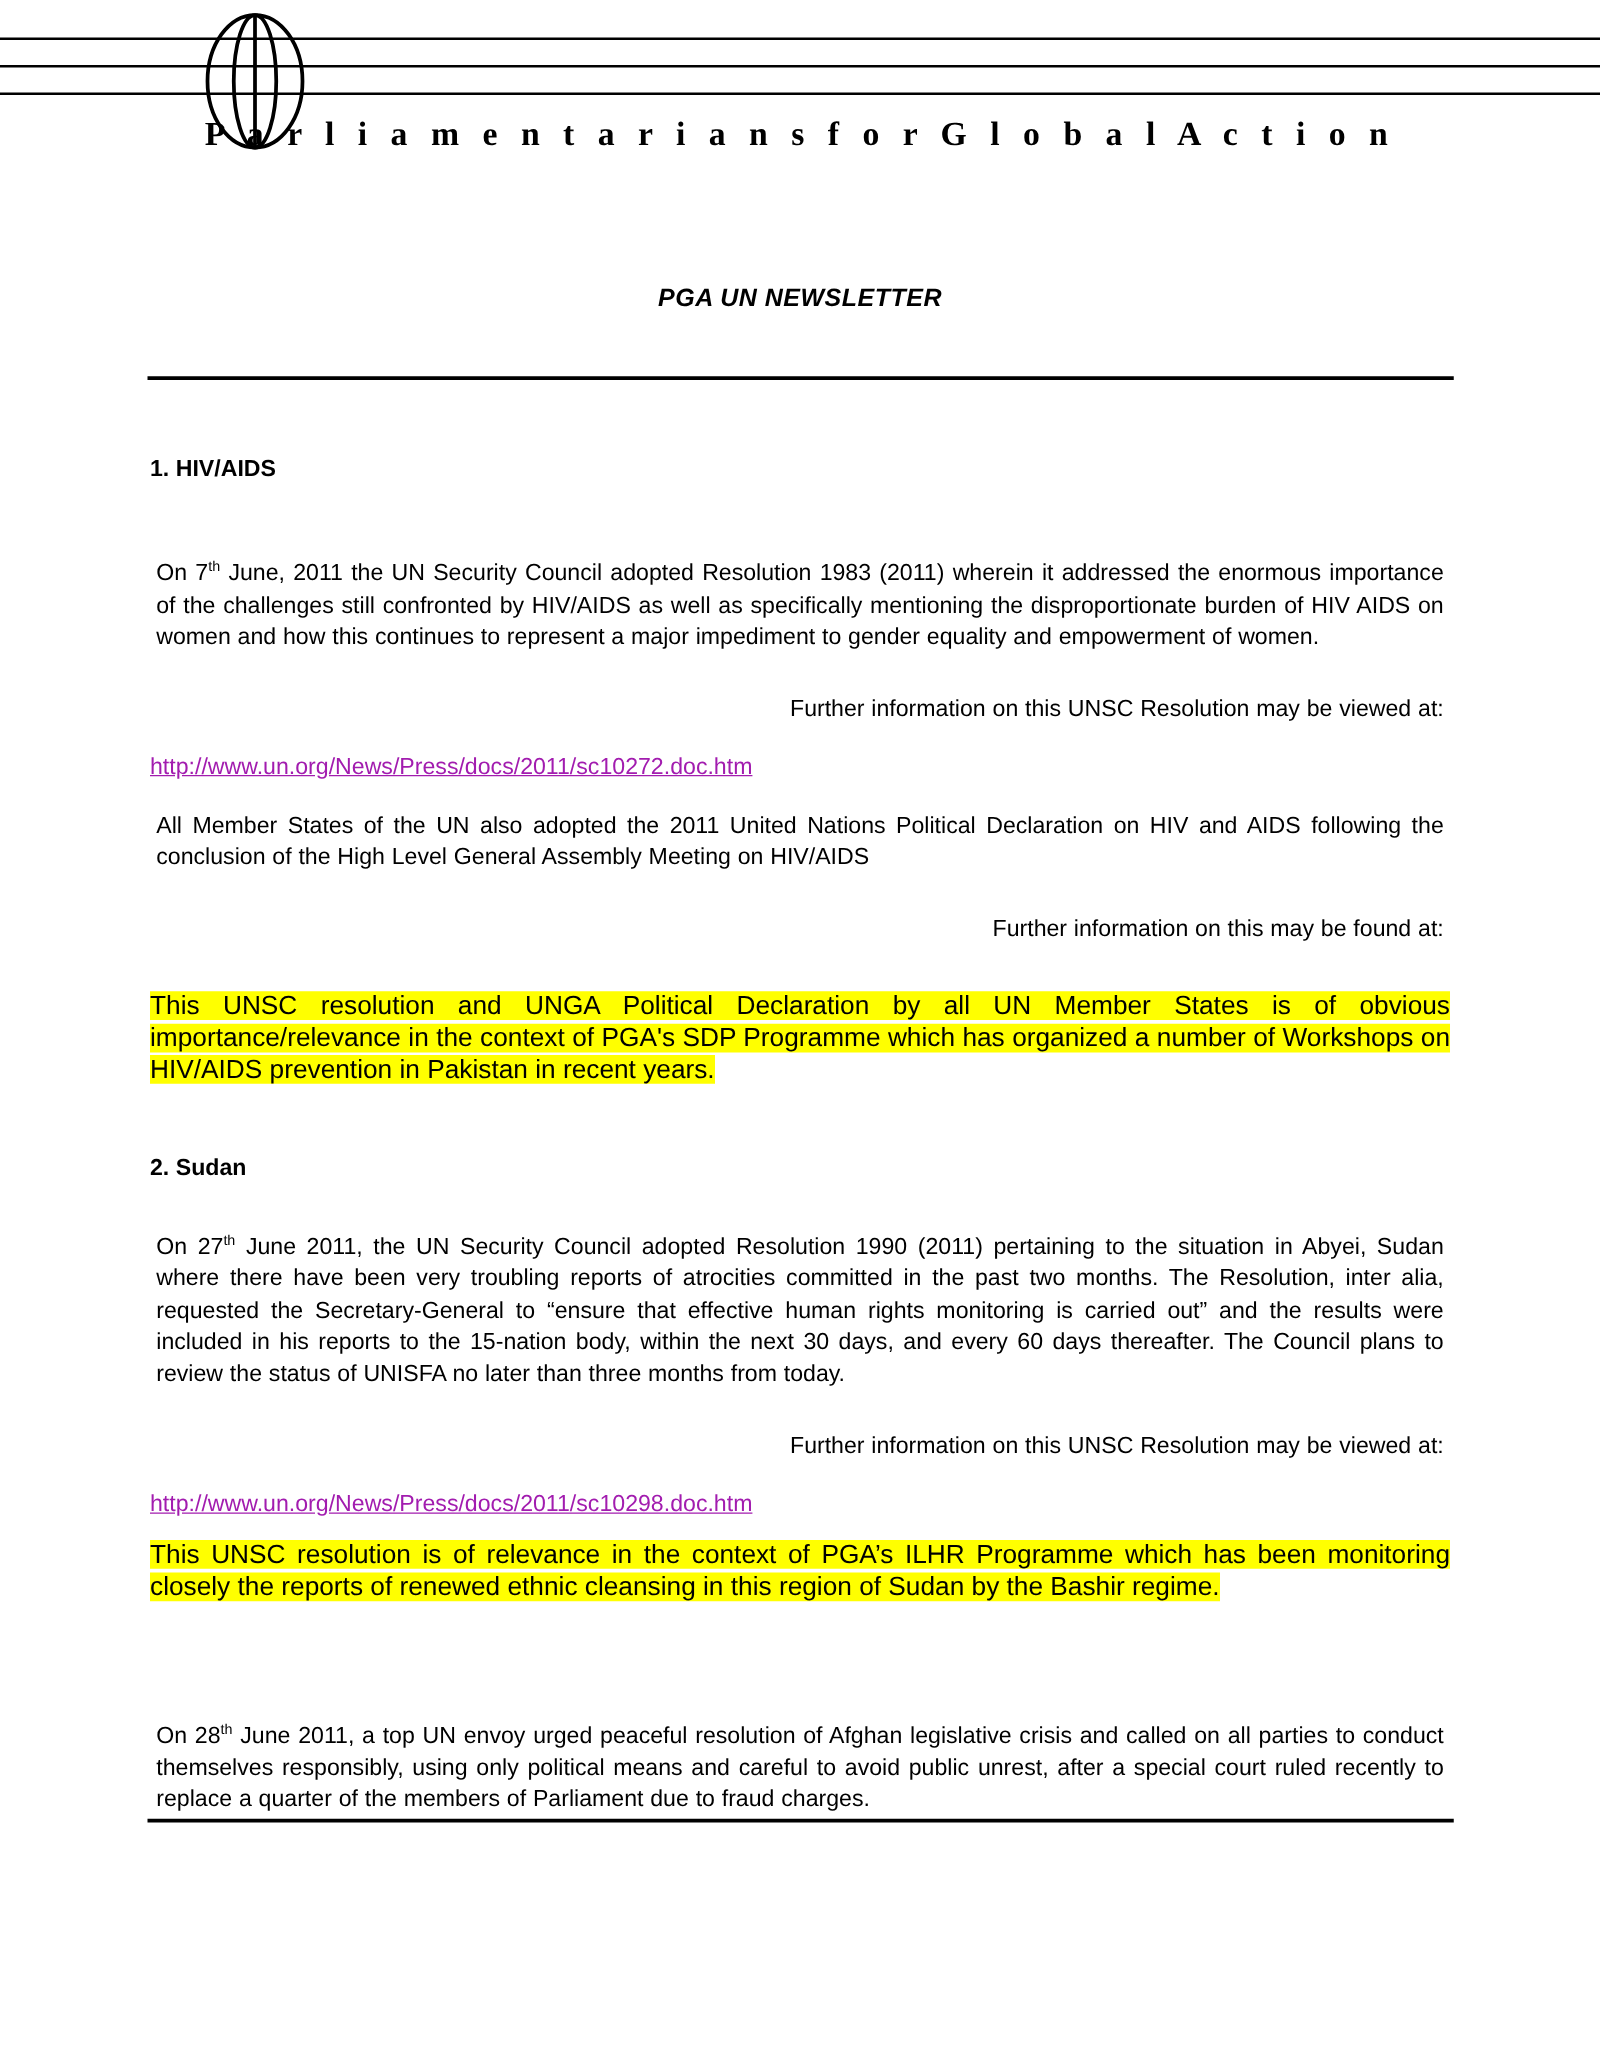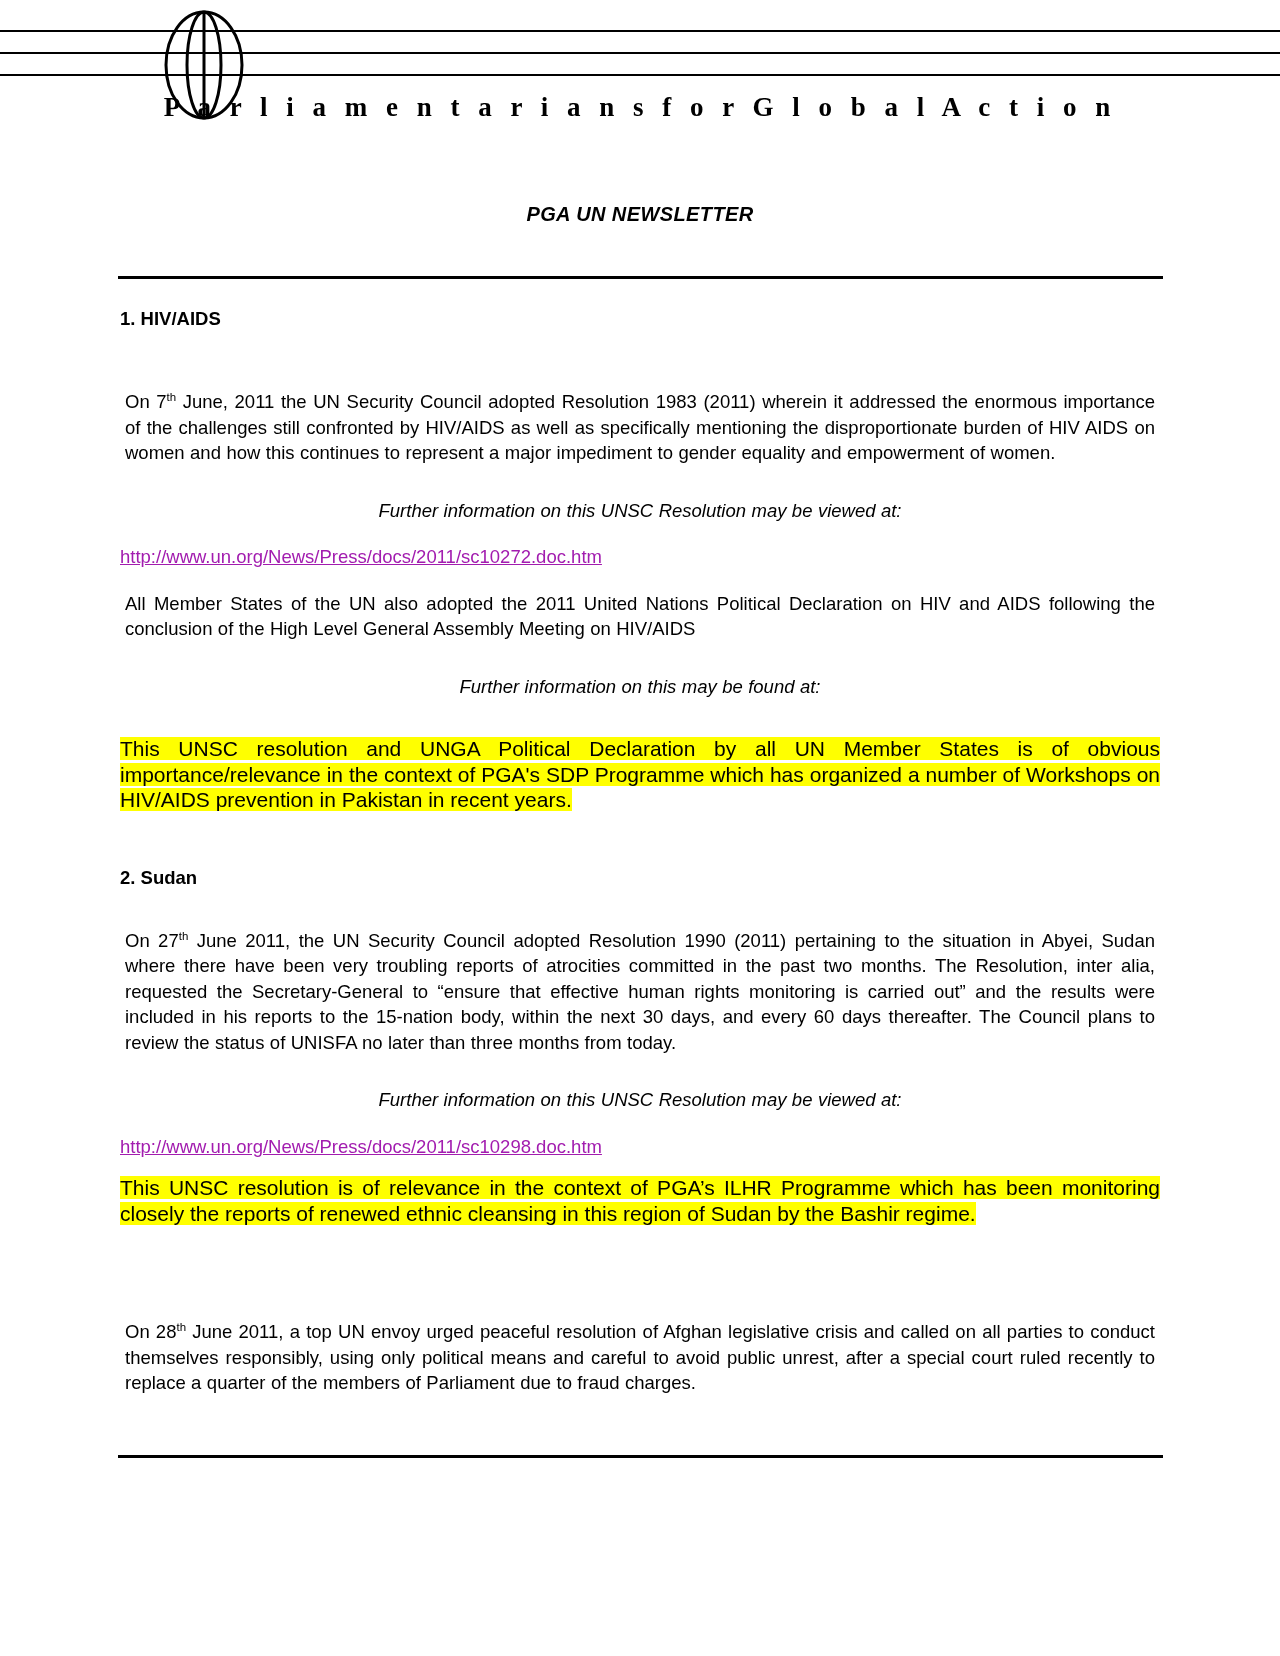--- a/index.html
+++ b/index.html
@@ -58,21 +58,21 @@
     font-weight: bold;
     font-size: 27px;
     letter-spacing: 6px;
     color: #000;
     white-space: nowrap;
   }
 
   
   .title-block {
     text-align: center;
-    margin-top: 53px;
+    margin-top: 78px;
   }
   .doc-title {
     font-size: 20px;
     font-weight: bold;
     font-style: italic;
     letter-spacing: 0.4px;
   }
   .doc-date {
     font-size: 20px;
     font-weight: bold;
@@ -83,41 +83,41 @@
   .divider {
     margin: 50px auto 0 auto;
     width: 1045px;
     border-top: 3px solid #000;
   }
 
   
   .content {
     margin: 0 auto;
     width: 1040px;
-    padding-top: 29px;
+    padding-top: 60px;
   }
   .section-heading {
     font-size: 18.5px;
     font-weight: bold;
     margin-top: 0;
     margin-bottom: 0;
   }
   .spacer-lg { height: 54px; }
   .spacer-md { height: 34px; }
   .spacer-sm { height: 22px; }
   .spacer-xs { height: 16px; }
 
   p.para {
     font-size: 18.5px;
     line-height: 25.5px;
     text-align: justify;
     margin: 5px;
     word-spacing: 0.3px;
   }
-  p.para.nojust { text-align: center; font-style: italic; }
+  p.para.nojust { text-align: right; }
 
   sup {
     font-size: 0.62em;
     vertical-align: super;
     line-height: 0;
   }
 
   a.link, .link {
     color: #a21caf;
     font-size: 18.5px;

